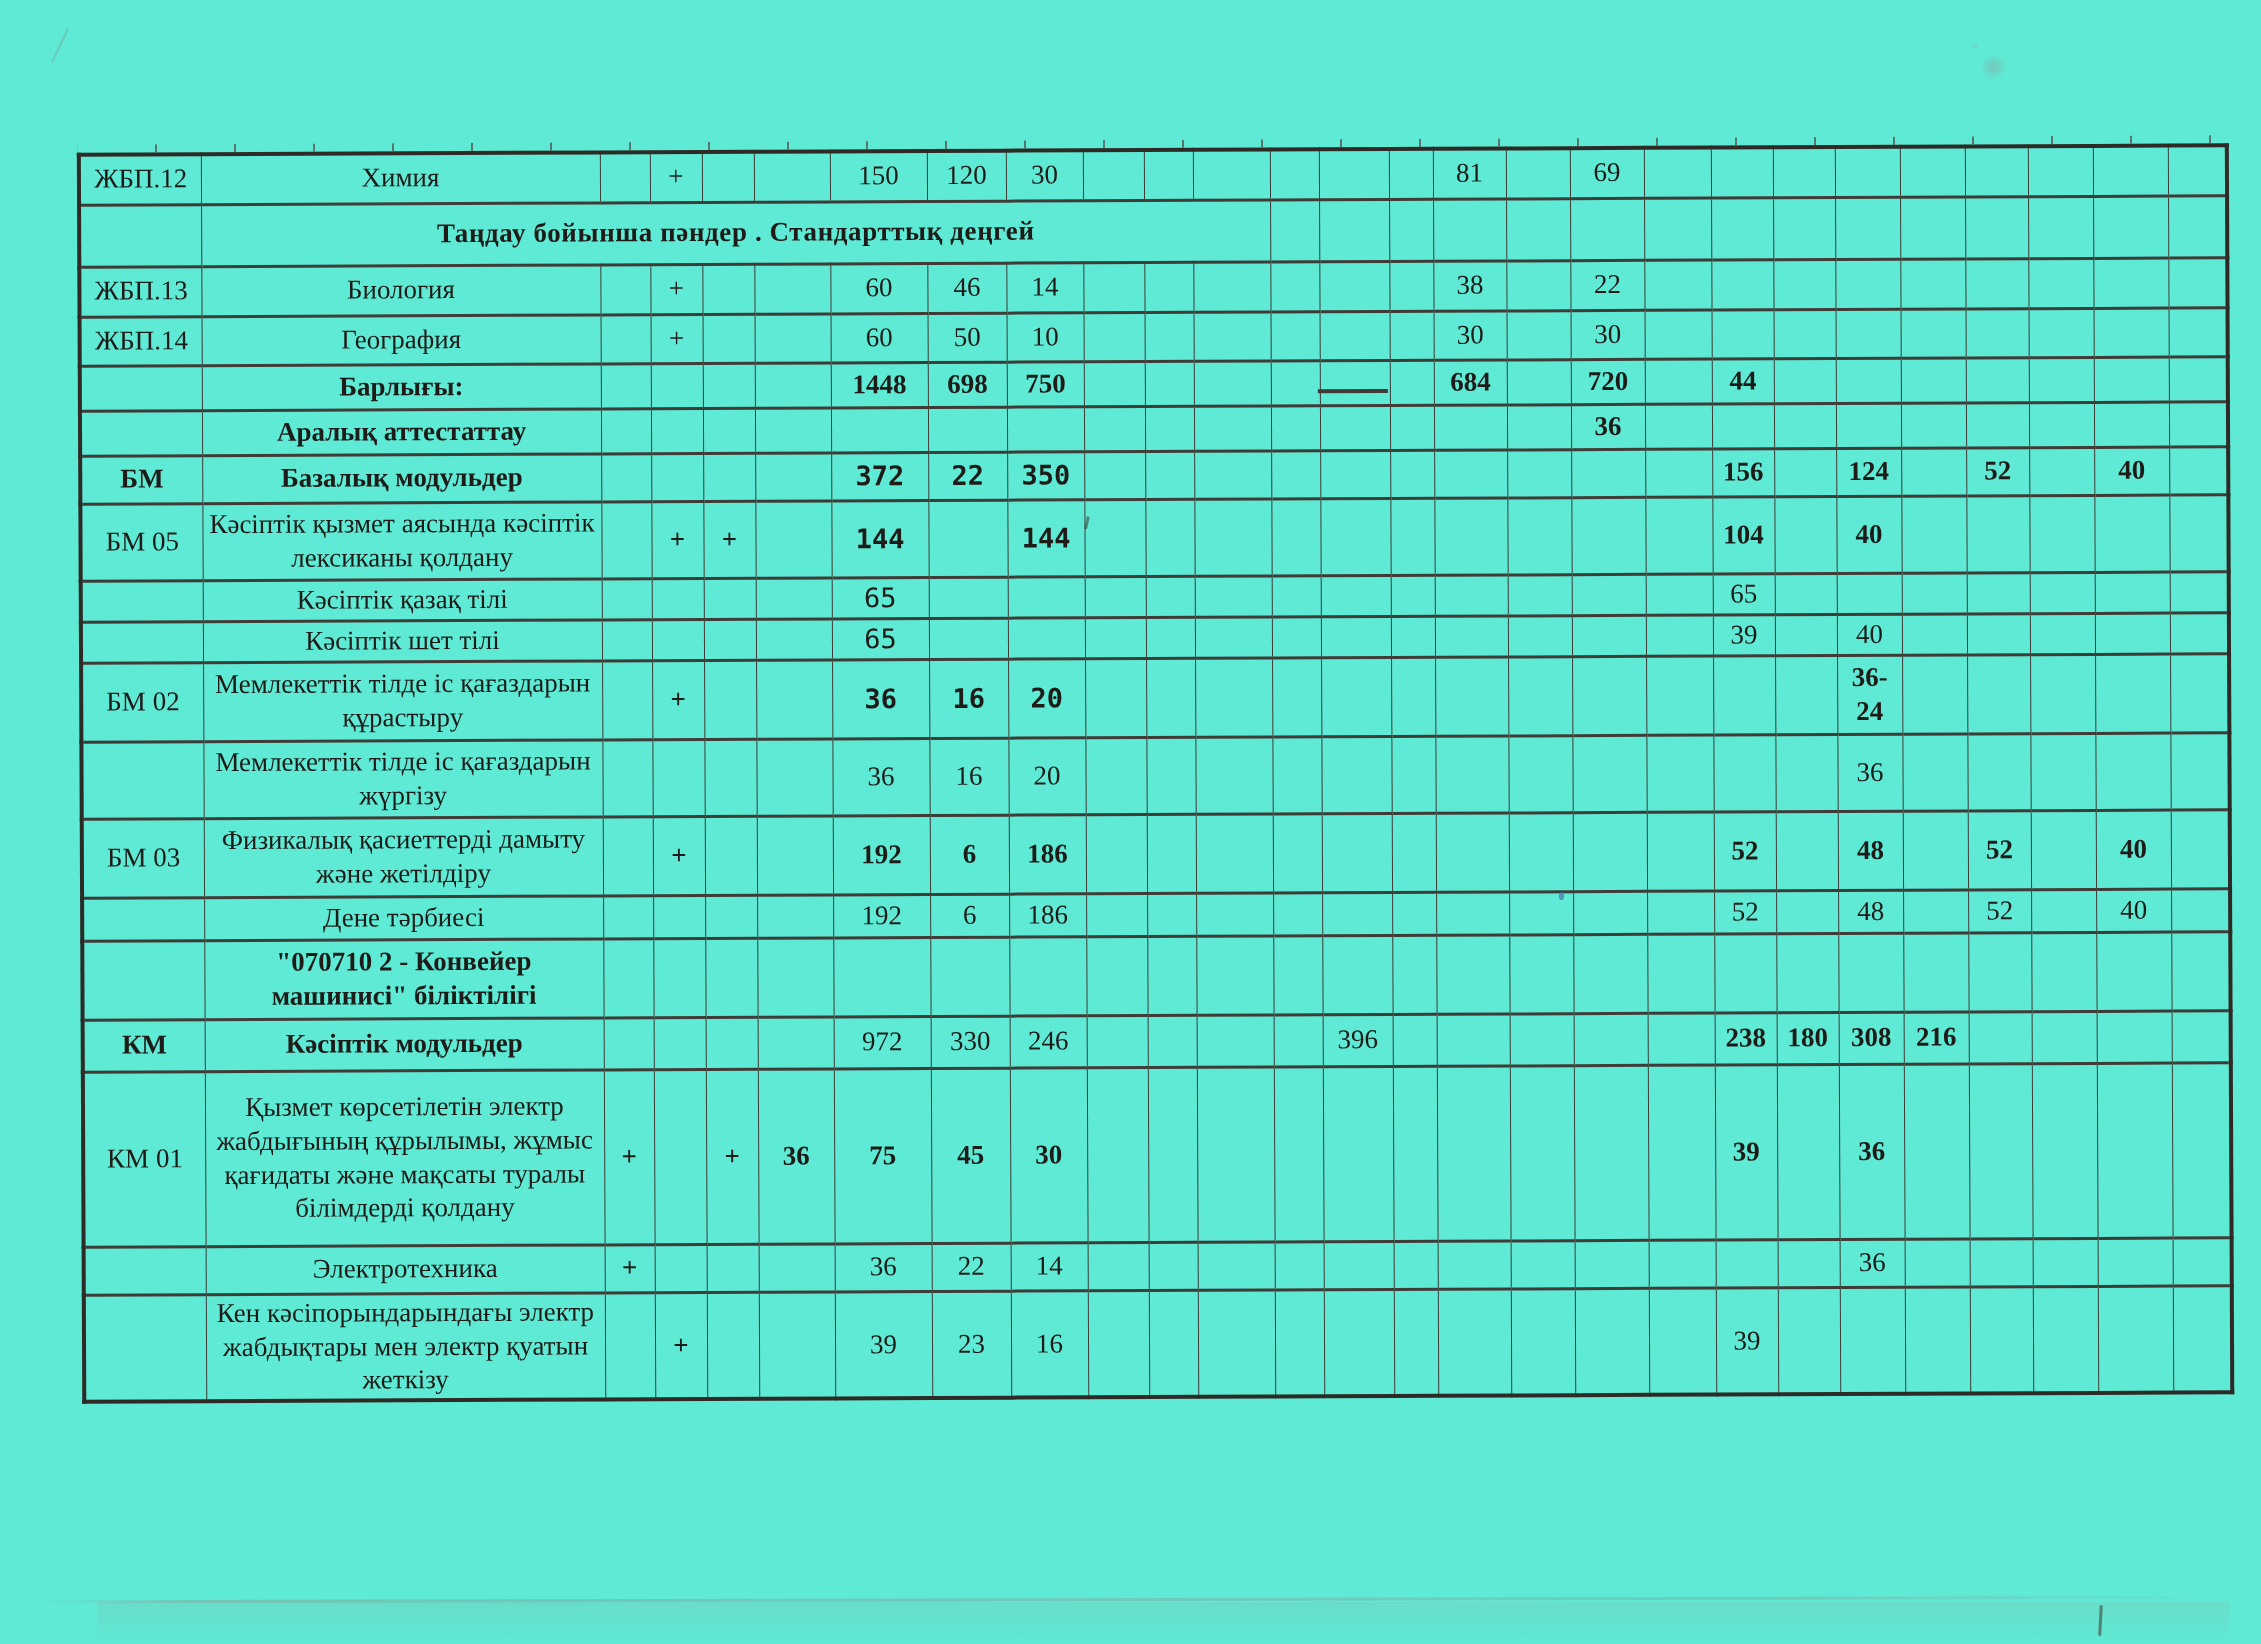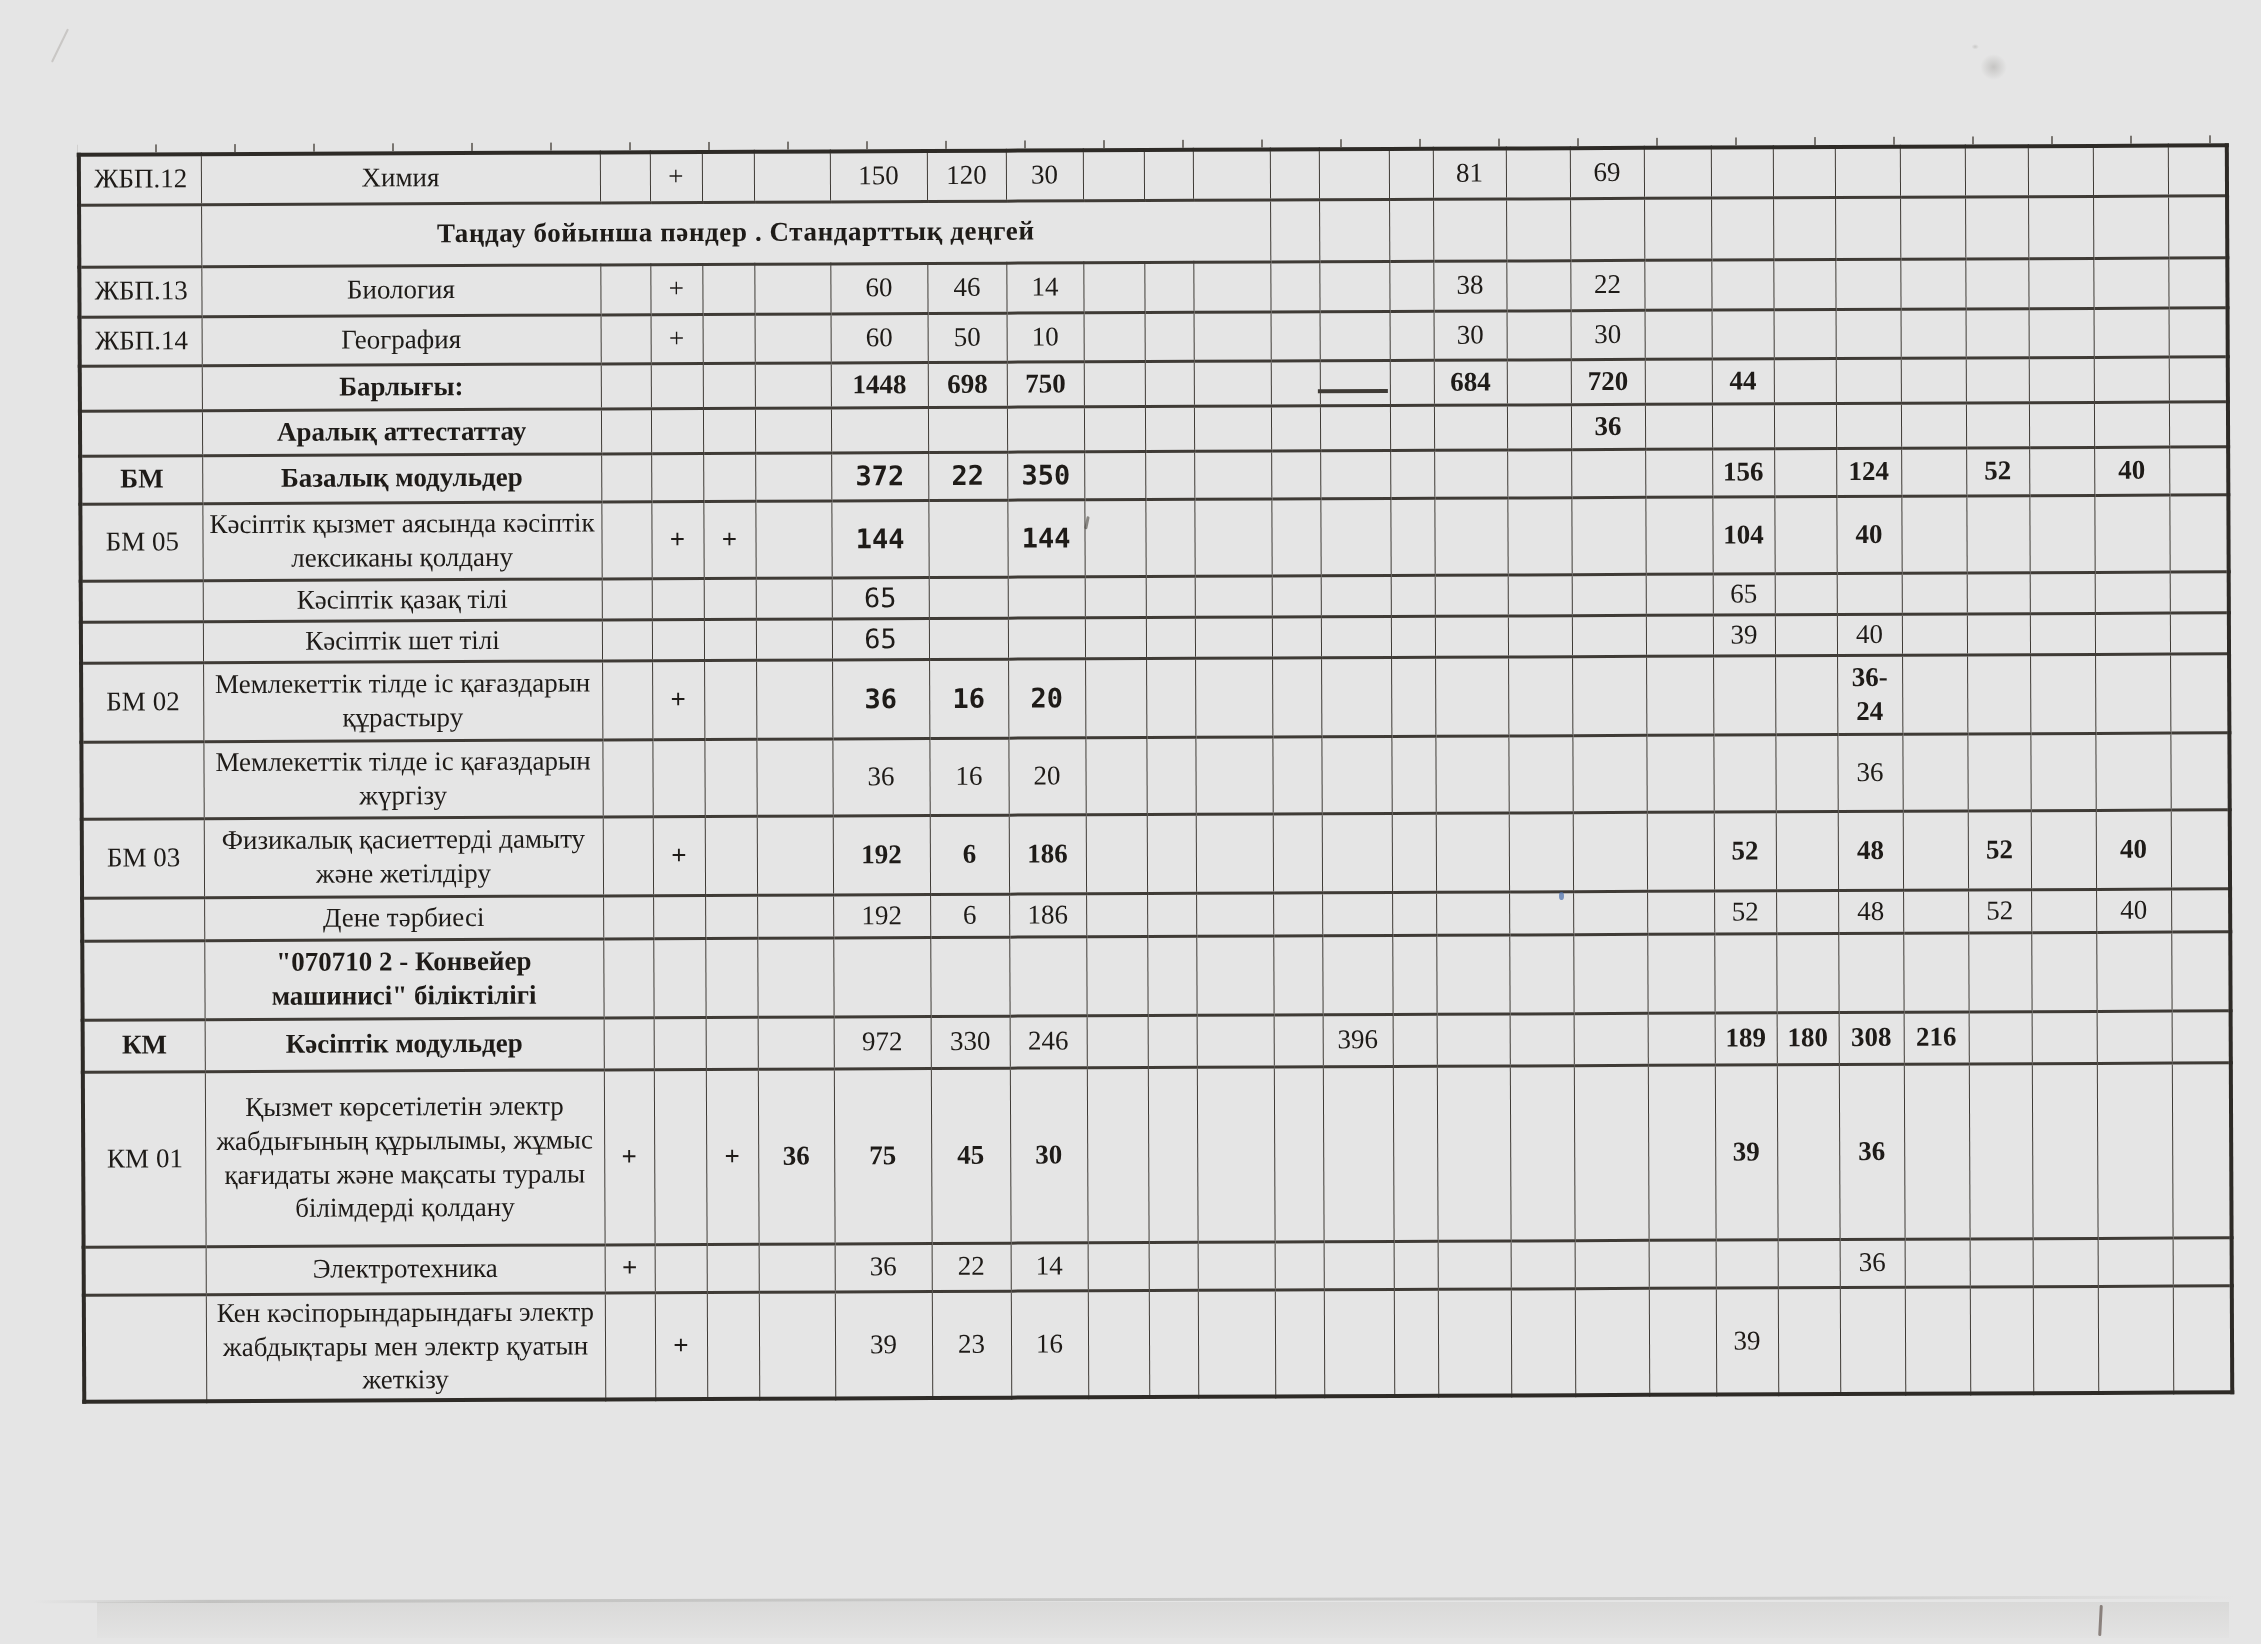--- a/index.html
+++ b/index.html
@@ -1,21 +1,21 @@
 <!DOCTYPE html>
 <html style="font-size:10.3px"><head>
 <meta charset="utf-8">
 <title>Scanned curriculum table</title>
 <style>
   html, body { margin: 0; padding: 0; }
   body { width: 2261px; height: 1644px; background: #ffffff; }
 
   .page {
     position: relative; width: 2261px; height: 1644px;
-    background: #e5e5e5; overflow: hidden;
+    background: #5eead4; overflow: hidden;
     font-family: "Liberation Serif", serif; color: #1e1b18;
   }
 
   .sheet { position: absolute; left: 79px; top: 148px;
     transform: rotate(-0.25deg); transform-origin: 50% 40%; }
 
   
   .stub-ticks {
     position: absolute; left: 1.3px; top: -8.4px; width: 2148px; height: 8.4px;
     background: repeating-linear-gradient(90deg,
@@ -567,21 +567,21 @@
             <td></td>
             <td></td>
             <td></td>
             <td></td>
             <td>396</td>
             <td></td>
             <td></td>
             <td></td>
             <td></td>
             <td></td>
-            <td class="bold">189</td>
+            <td class="bold">238</td>
             <td class="bold">180</td>
             <td class="bold">308</td>
             <td class="bold">216</td>
             <td></td>
             <td></td>
             <td></td>
             <td></td>
           </tr>
           <tr style="height: 175px;">
             <td class="code">КМ 01</td>

